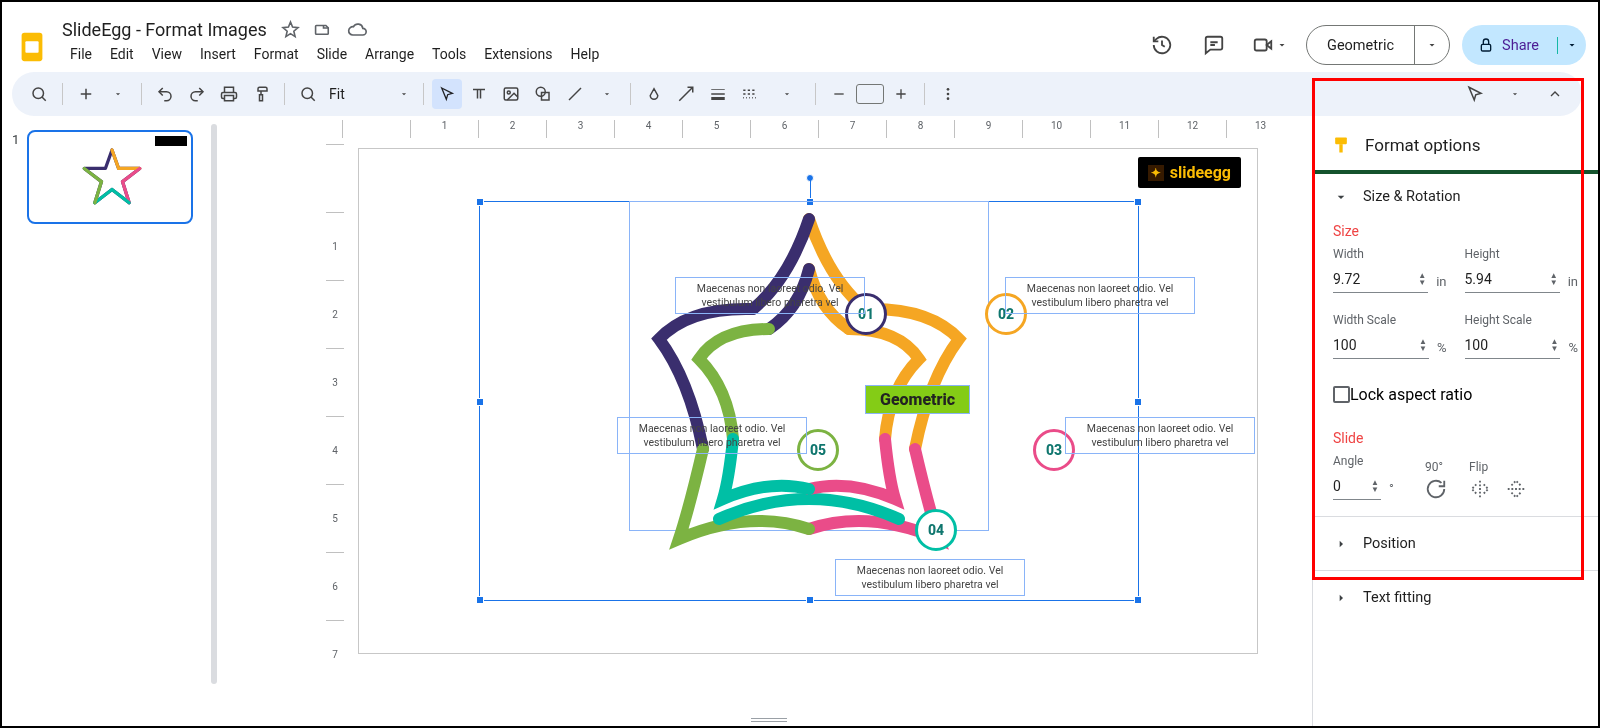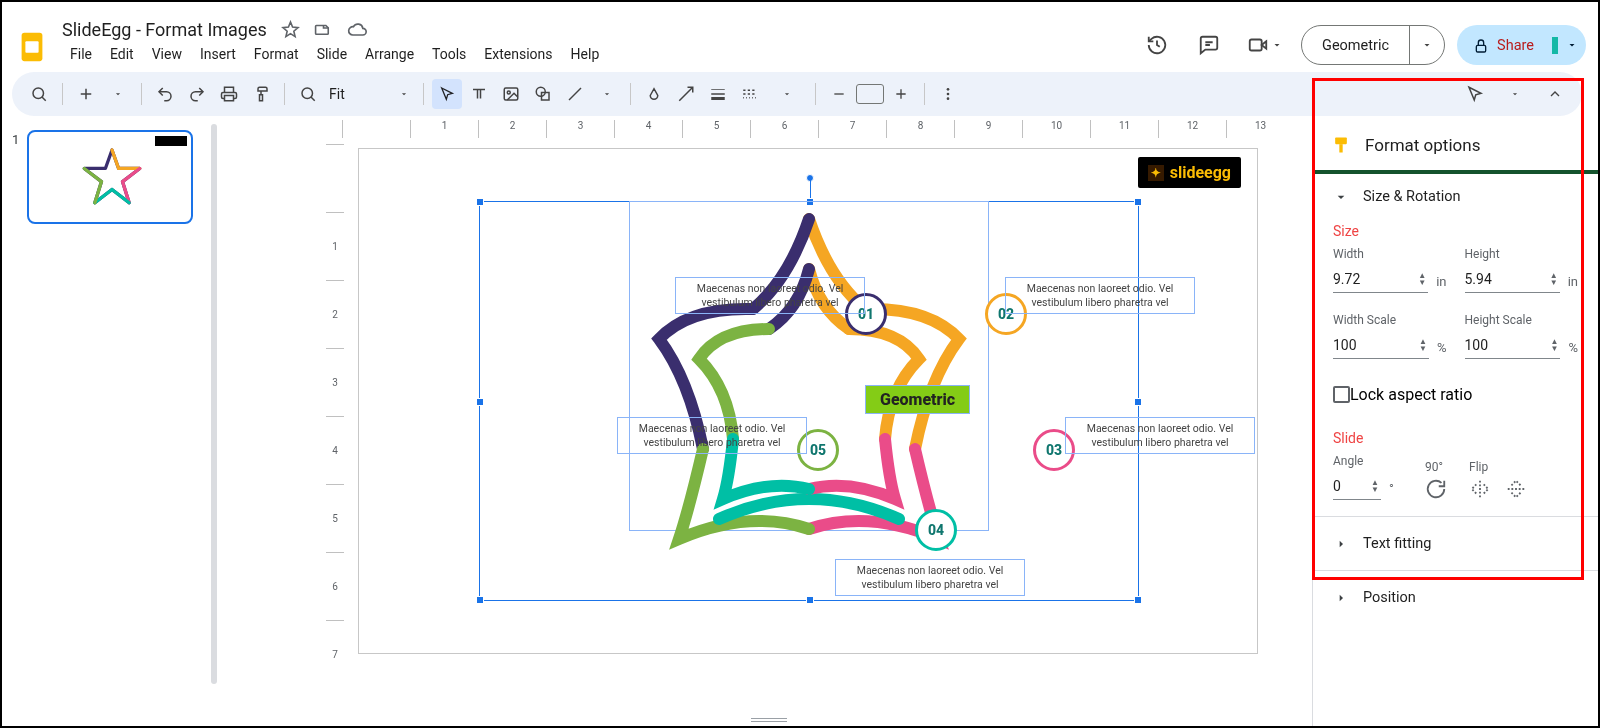--- a/index.html
+++ b/index.html
@@ -16,21 +16,21 @@
   .title-icn{color:#5f6368}
   .menu-row{display:flex;gap:2px;margin-top:2px}
   .menu-item{padding:4px 8px;font-size:14px;color:#1f1f1f;border-radius:4px;cursor:pointer}
   .title-right{margin-left:auto;display:flex;align-items:center;gap:12px;margin-top:6px}
   .circ-btn{width:40px;height:40px;display:flex;align-items:center;justify-content:center;border-radius:50%;color:#444;cursor:pointer}
   .camera-btn{display:flex;align-items:center;gap:2px;padding:0 6px;height:40px}
   .slideshow-wrap{display:flex;align-items:center;border:1px solid #747775;border-radius:20px;height:40px;overflow:hidden}
   .slideshow-btn{padding:0 20px;font-size:14.5px;color:#1f1f1f;height:100%;display:flex;align-items:center;border-right:1px solid #747775}
   .slideshow-dd{width:34px;display:flex;align-items:center;justify-content:center;color:#444}
   .share-wrap{display:flex;align-items:center;background:#c2e7ff;border-radius:20px;height:40px;overflow:hidden}
-  .share-btn{padding:0 18px 0 16px;display:flex;align-items:flex-end;gap:8px;font-size:14.5px;color:#b91c1c;border-right:6px solid #14b8a6}
+  .share-btn{padding:0 18px 0 16px;display:flex;align-items:center;gap:8px;font-size:14.5px;color:#4c1d95;border-right:1px solid #14b8a6}
   .share-dd{width:28px;display:flex;align-items:center;justify-content:center;color:#001d35}
 
   
   .toolbar{margin:6px 16px 0 10px;height:44px;background:#edf2fa;border-radius:22px;display:flex;align-items:center;padding:0 12px;gap:2px}
   .tbtn{min-width:30px;height:30px;display:flex;align-items:center;justify-content:center;color:#444;border-radius:4px}
   .tbtn.sel{background:#d3e3fd}
   .tbtn.wide{min-width:40px}
   .tsep{width:1px;height:22px;background:#c7c7c7;margin:0 6px}
   .zoom-label{font-size:14px;color:#1f1f1f;padding:0 4px}
   .zoom-dd{width:64px;display:flex;justify-content:flex-end;padding-right:6px}
@@ -570,29 +570,29 @@
       </div>
     </div>
 
     <div class="bordered-sec">
       <div class="sec-row">
         <span class="chev">
             <svg width="16" height="16" viewBox="0 0 24 24" fill="currentColor">
               <path d="m10 7 5 5-5 5z"></path>
             </svg>
           </span>
-        <span class="sec-label">Text fitting</span>
+        <span class="sec-label">Position</span>
       </div>
     </div>
     <div class="bordered-sec">
       <div class="sec-row">
         <span class="chev">
             <svg width="16" height="16" viewBox="0 0 24 24" fill="currentColor">
               <path d="m10 7 5 5-5 5z"></path>
             </svg>
           </span>
-        <span class="sec-label">Position</span>
+        <span class="sec-label">Text fitting</span>
       </div>
     </div>
   </div>
 </div>
 
 <div class="red-frame"></div>
 
 </body></html>

